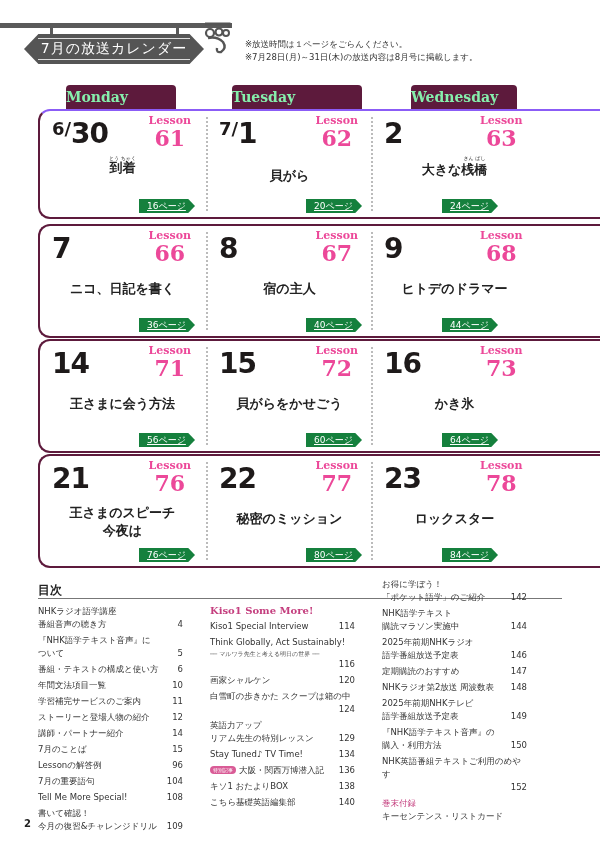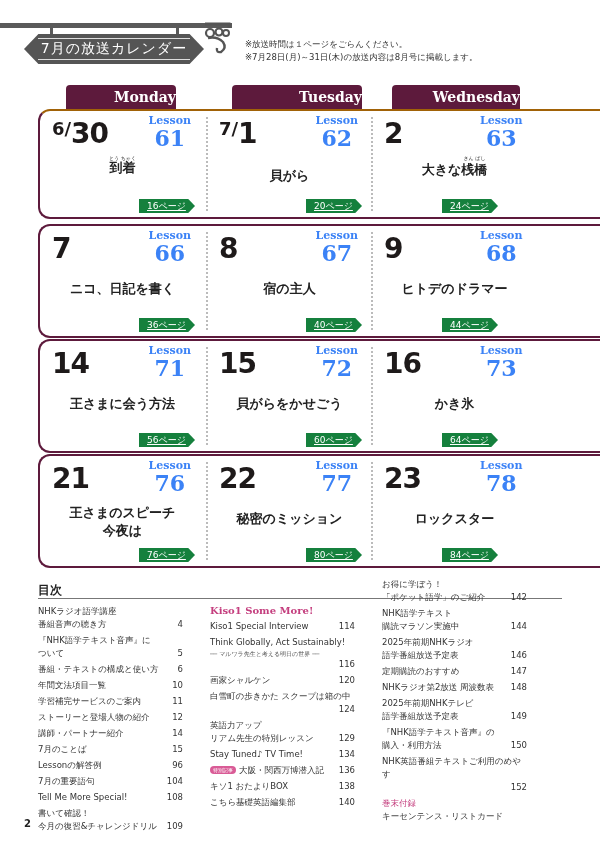--- a/index.html
+++ b/index.html
@@ -8,33 +8,33 @@
   
   .sign-bar { position: absolute; left: 0; top: 23px; width: 232px; height: 5px; background: #5a5a5a; }
   .sign-post { position: absolute; top: 27px; width: 3px; height: 8px; background: #5a5a5a; }
   .sign { position: absolute; left: 24px; top: 34px; width: 180px; height: 30px; background: #555; clip-path: polygon(8% 0, 92% 0, 100% 50%, 92% 100%, 8% 100%, 0 50%); }
   .sign-inner-line { position: absolute; left: 14px; right: 14px; height: 1px; background: #ddd; }
   .sign-title { position: absolute; left: 0; right: 0; top: 6px; text-align: center; color: #fff; font-size: 14px; letter-spacing: 1px; }
   .scroll-ornament { position: absolute; left: 203px; top: 22px; width: 28px; height: 34px; }
   .notes { position: absolute; left: 245px; top: 38px; font-size: 8.5px; color: #333; line-height: 13px; }
 
   
-  .day-tab { position: absolute; top: 85px; height: 24px; background: #5d1a3c; color: #ffffff; font-family: "DejaVu Serif", serif; font-weight: bold; font-size: 14px; text-align: right; line-height: 24px; border-radius: 4px 4px 0 0; }
+  .day-tab { position: absolute; top: 85px; height: 24px; background: #5d1a3c; color: #86efac; font-family: "DejaVu Serif", serif; font-weight: bold; font-size: 14px; text-align: left; line-height: 24px; border-radius: 4px 4px 0 0; }
 
   
   .week { position: absolute; left: 38px; width: 562px; height: 114px; border: 2px solid #5d1a3c; border-right: none; border-radius: 12px 0 0 12px; }
-  .week.first { border-top: 2px solid #a16207; }
+  .week.first { border-top: 2px solid #8b5cf6; }
   .cell { position: absolute; top: 0; height: 100%; width: 165px; }
   .cell.c0 { left: 0; }
   .cell.c1 { left: 167px; }
   .cell.c2 { left: 332px; }
   .divider { position: absolute; top: 6px; bottom: 6px; width: 0; border-left: 2px dotted #bbb; }
   .date { position: absolute; left: 12px; top: 6px; font-size: 28px; font-weight: bold; color: #1e1a1a; font-family: "DejaVu Sans", sans-serif; letter-spacing: -1px; }
   .date .small { font-size: 18px; vertical-align: 8px; letter-spacing: 0; }
-  .lesson { position: absolute; right: 14px; top: 4px; text-align: center; color: #3b82f6; font-family: "DejaVu Serif", serif; font-weight: bold; }
+  .lesson { position: absolute; right: 14px; top: 4px; text-align: center; color: #ec4899; font-family: "DejaVu Serif", serif; font-weight: bold; }
   .lesson .lbl { font-size: 11px; line-height: 12px; display: block; }
   .lesson .num { font-size: 22px; line-height: 22px; display: block; }
   .cell.c2 .lesson { right: auto; left: 108px; }
   .title { position: absolute; left: 0; right: 0; top: 52px; text-align: center; font-size: 13px; font-weight: bold; color: #222; line-height: 18px; }
   .title.one-line { top: 54px; }
   .title.two-line { top: 44px; }
   .page-tag { position: absolute; bottom: 4px; right: 10px; height: 14px; width: 56px; background: #15803d; color: #fff; font-size: 9px; line-height: 14px; padding-left: 8px; clip-path: polygon(0 0, 88% 0, 100% 50%, 88% 100%, 0 100%); text-decoration: underline; }
   .cell.c2 .page-tag { right: auto; left: 70px; }
   .ruby { display: block; font-size: 5px; line-height: 6px; font-weight: normal; }
 
@@ -71,21 +71,21 @@
   <circle cx="23" cy="11" r="3" fill="none" stroke="#555" stroke-width="2"></circle>
   <path d="M5 16 Q14 14 20 20 Q24 26 18 30 Q13 31 14 26" fill="none" stroke="#555" stroke-width="2.4"></path>
 </svg>
 <div class="notes">
   <div>※放送時間は１ページをごらんください。</div>
   <div>※7月28日(月)～31日(木)の放送内容は8月号に掲載します。</div>
 </div>
 
 <div class="day-tab" style="left:66px;width:110px">Monday</div>
 <div class="day-tab" style="left:232px;width:130px">Tuesday</div>
-<div class="day-tab" style="left:392px;width:128px">Wednesday</div>
+<div class="day-tab" style="left:411px;width:106px">Wednesday</div>
 
 <div class="week first" style="top:109px;height:110px;">
   <div class="cell c0">
     <div class="date"><span class="small">6/</span><span>30</span></div>
     <div class="lesson">
         <span class="lbl">Lesson</span>
         <span class="num">61</span>
       </div>
     <div class="title two-line">
       <span class="ruby">とう ちゃく</span>

